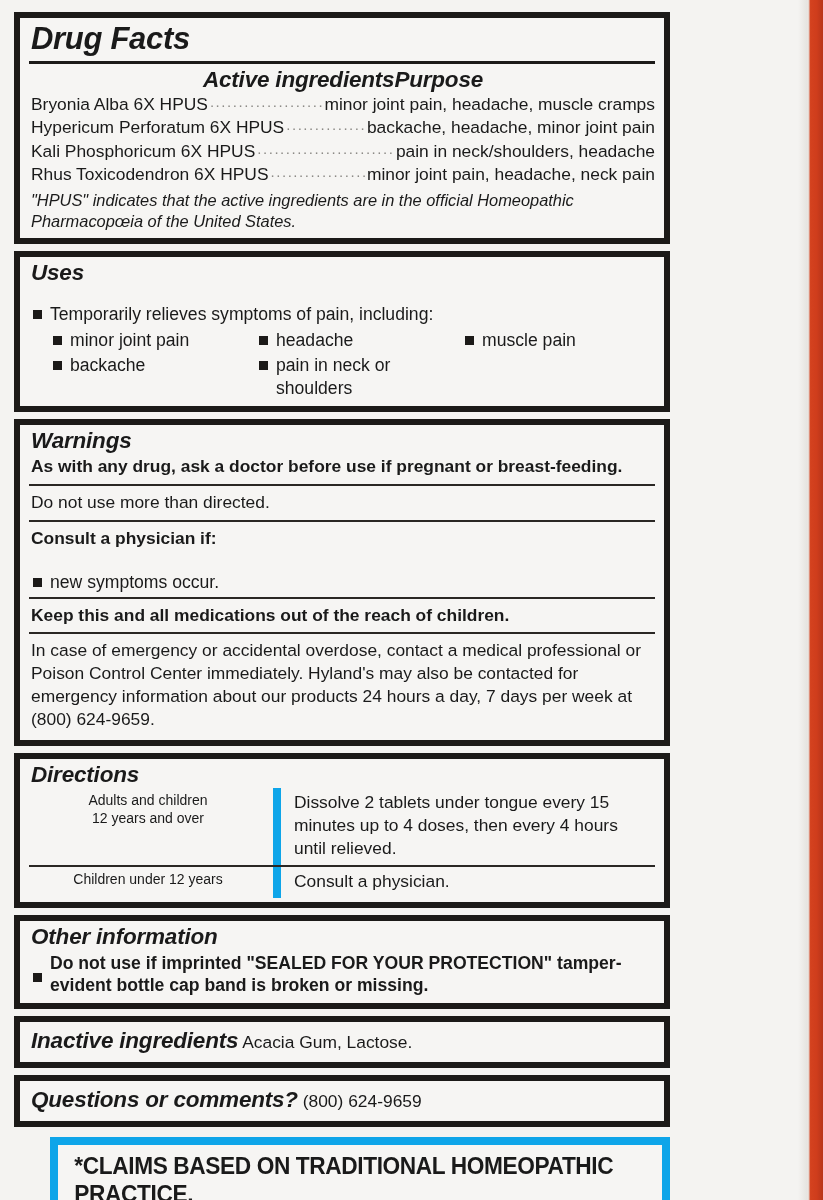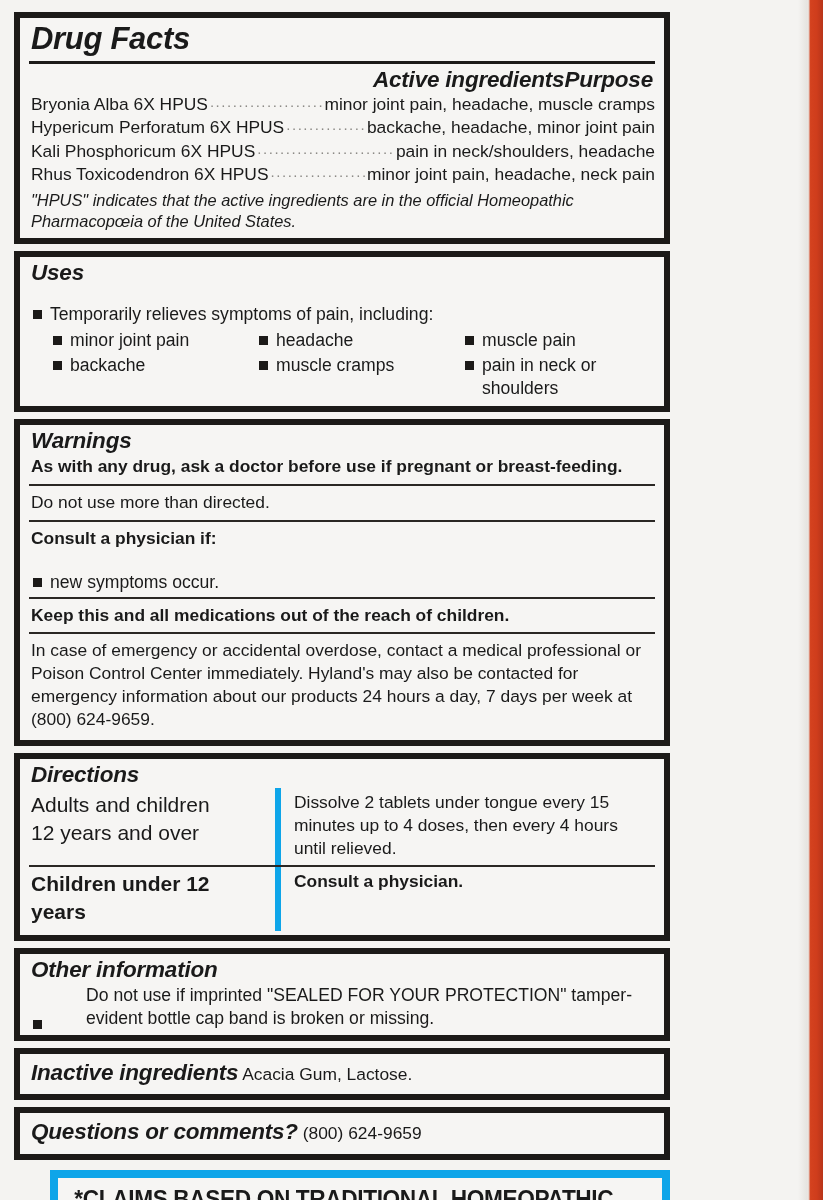--- a/index.html
+++ b/index.html
@@ -73,21 +73,21 @@
     font-size: 22.5px;
     font-weight: bold;
     font-style: italic;
     letter-spacing: -0.2px;
     line-height: 1.12;
     padding-left: 2px;
   }
 
   .ai-head {
     display: flex;
-    justify-content: flex-end;
+    justify-content: center;
     align-items: baseline;
     padding-left: 2px;
   }
   .ai-head .purpose {
     font-size: 22.5px;
     font-weight: bold;
     font-style: italic;
     letter-spacing: -0.2px;
     padding-right: 2px;
   }
@@ -166,45 +166,45 @@
     line-height: 1.31;
     padding: 2px 0 3px 2px;
   }
 
   
   .dir-table { margin-top: 1px; }
   .dir-row {
     display: flex;
     align-items: stretch;
   }
-  .dir-row + .dir-row { border-top: 2px solid #2a2724; font-weight: bold; }
+  .dir-row + .dir-row { border-top: 2px solid #2a2724; }
   .dir-c1 {
     flex: 0 0 252px;
-    font-size: 21px;
+    font-size: 14px;
     line-height: 1.33;
     padding: 3px 8px 5px 2px;
-    border-right: 6px solid #0ea5e9;
+    border-right: 8px solid #0ea5e9;
+    text-align: center;
   }
   .dir-c2 {
     flex: 1 1 auto;
     font-size: 17.4px;
     line-height: 1.33;
     padding: 3px 4px 5px 13px;
   }
 
   
   .oi-bullet {
     display: flex;
-    align-items: flex-end;
+    align-items: center;
     font-size: 17.6px;
-    font-weight: normal;
+    font-weight: bold;
     line-height: 1.28;
     padding-left: 4px;
     margin-top: 2px;
-    gap: 36px;
   }
   .oi-bullet .sq {
     flex: 0 0 auto;
     width: 9px;
     height: 9px;
     background: #1c1a18;
     margin-right: 8px;
     margin-top: 7px;
   }
 
@@ -297,24 +297,20 @@
       <div class="bul l2">
         <span class="sq"></span>
         <span>muscle pain</span>
       </div>
       <div class="bul l2">
         <span class="sq"></span>
         <span>backache</span>
       </div>
       <div class="bul l2">
         <span class="sq"></span>
-        <span>muscle cramps</span>
-      </div>
-      <div class="bul l2">
-        <span class="sq"></span>
         <span>pain in neck or shoulders</span>
       </div>
     </div>
   </div>
 
   <div class="box">
     <div class="h-sec">Warnings</div>
 
     <div class="w-bold">As with any drug, ask a doctor before use if pregnant or breast-feeding.</div>
     <div class="rule-thin"></div>

